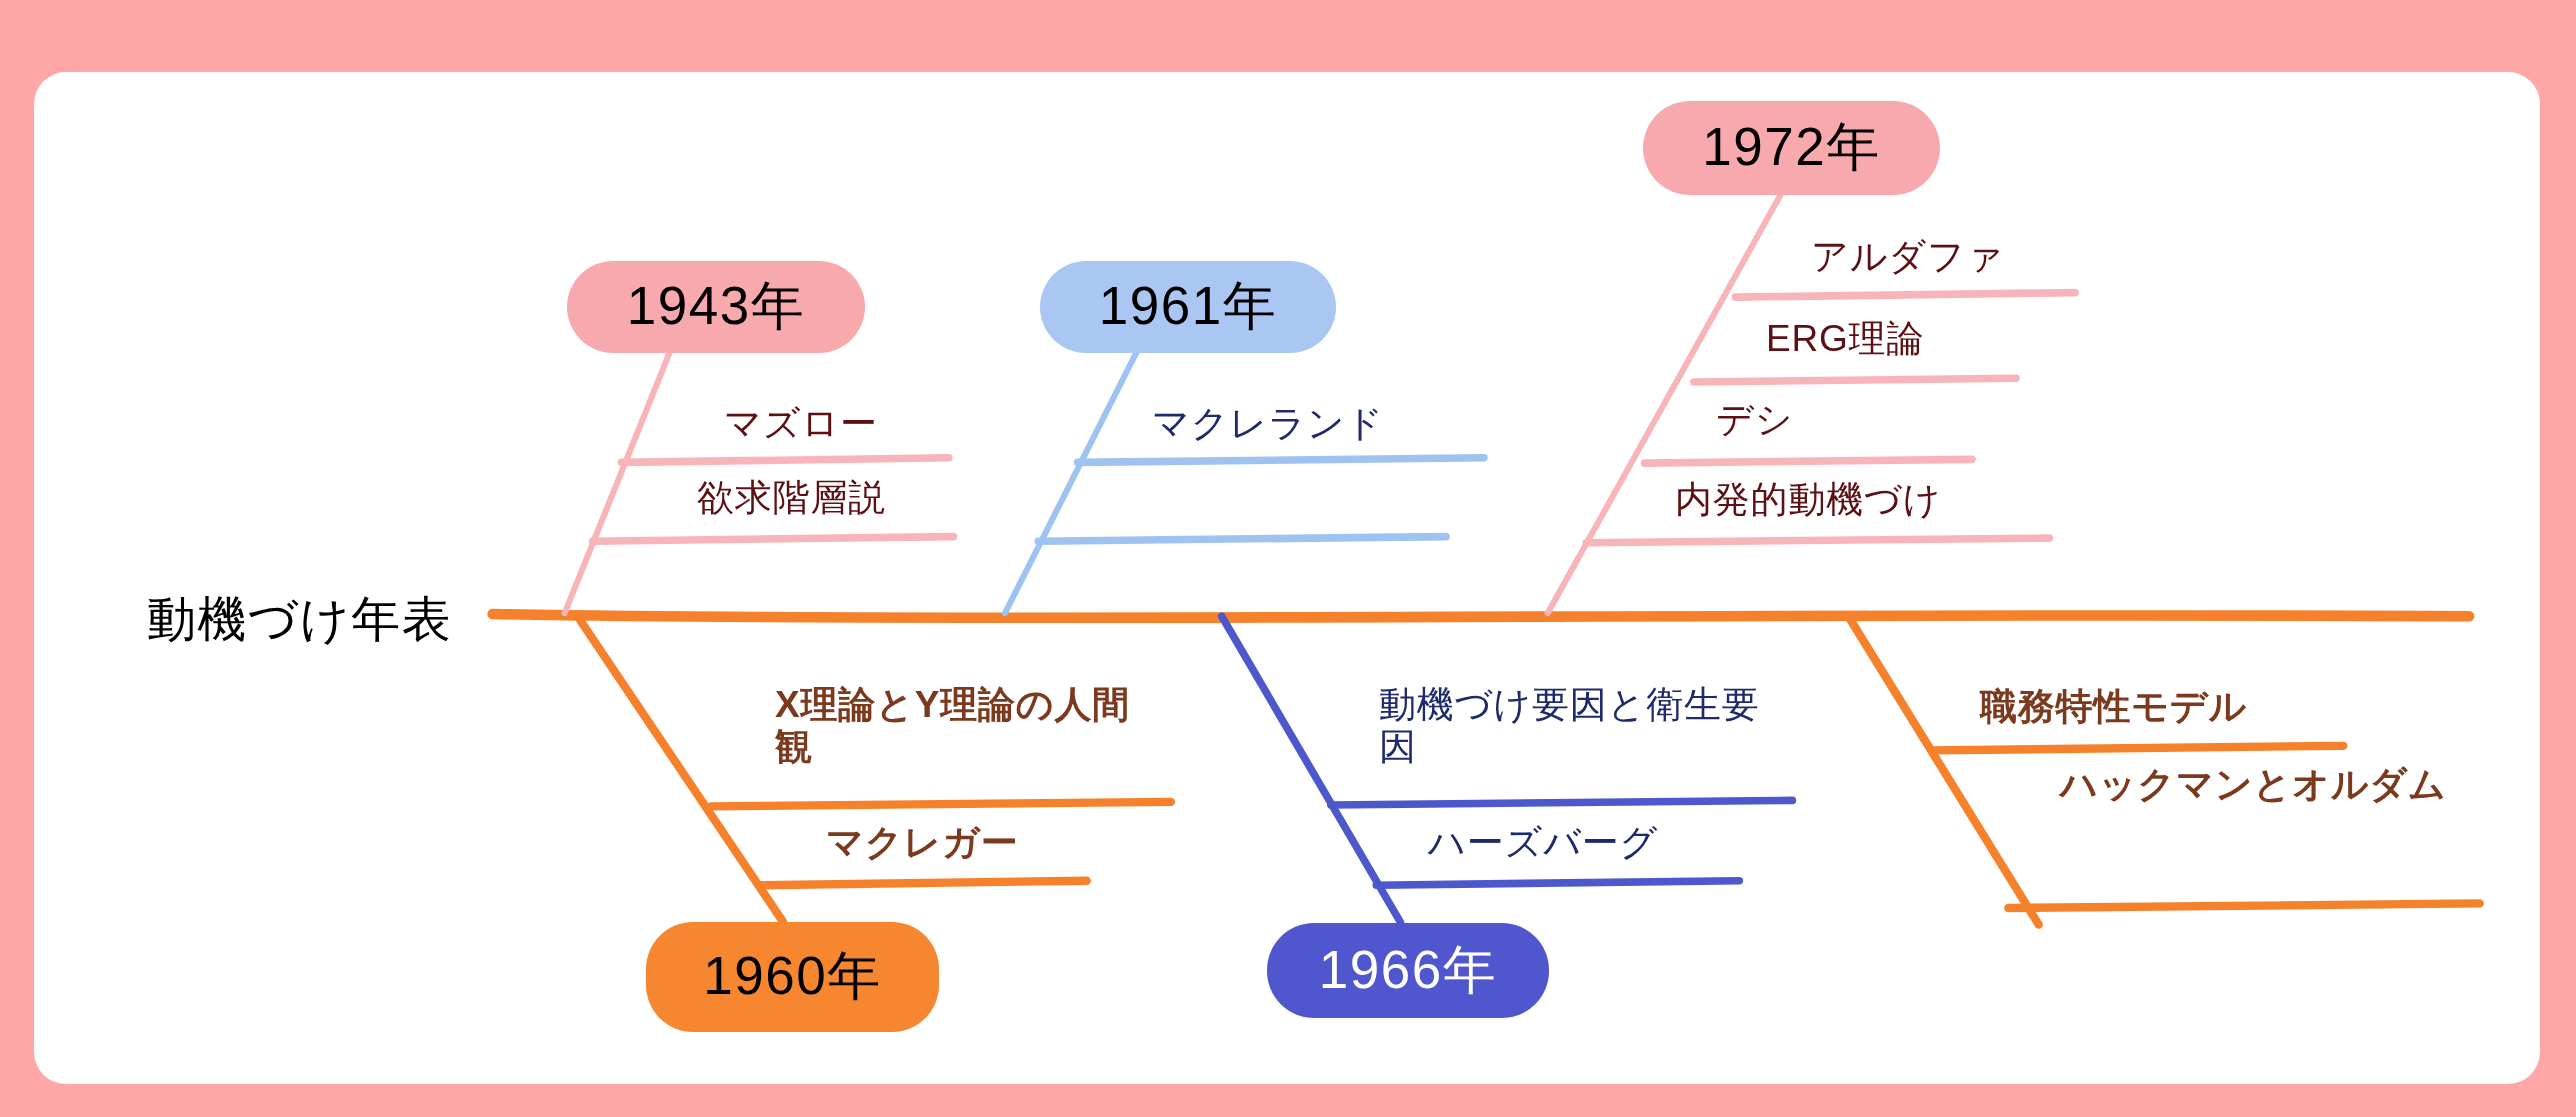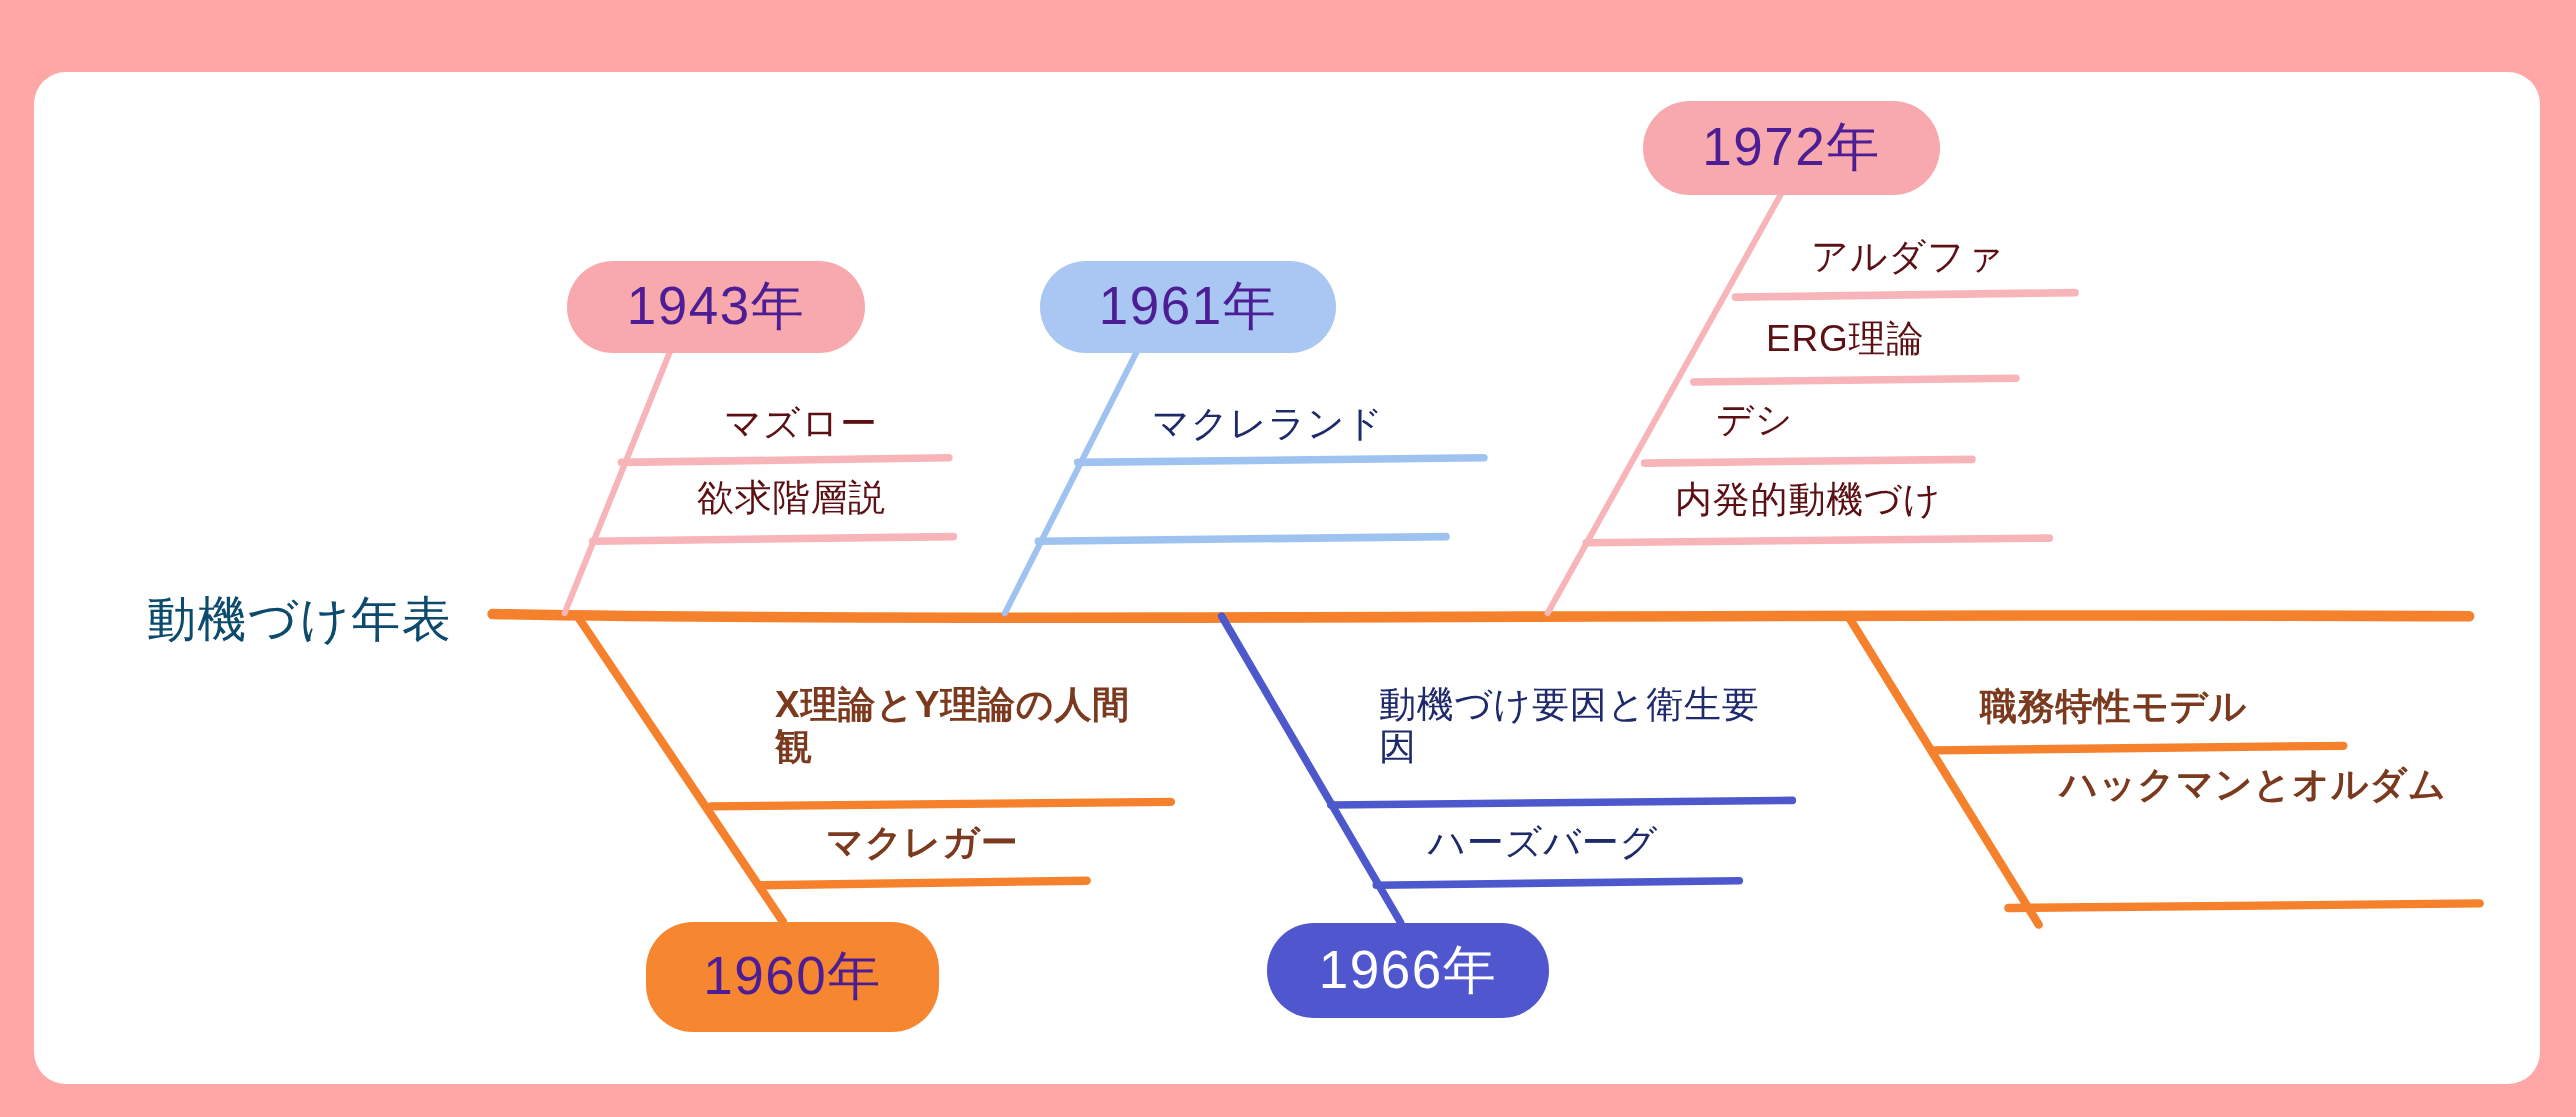--- a/index.html
+++ b/index.html
@@ -29,32 +29,32 @@
     left: 0;
     top: 0;
     width: 2576px;
     height: 1118px;
   }
   .title {
     position: absolute;
     left: 147px;
     top: 587px;
     font-size: 49px;
-    color: #0c4a6e;
+    color: #000000;
     white-space: nowrap;
     letter-spacing: 1.5px;
   }
   .bubble {
     position: absolute;
     border-radius: 47px;
     display: flex;
     align-items: center;
     justify-content: center;
     font-size: 53px;
-    color: #4c1d95;
+    color: #000000;
     letter-spacing: 1.5px;
   }
   .bubble.pink   { background: #F8A9AE; }
   .bubble.blue   { background: #A9C7F2; }
   .bubble.orange { background: #F6862F; }
   .bubble.indigo { background: #5057CE; color: #ffffff; }
   .node {
     position: absolute;
     font-size: 37px;
     line-height: 1.14;

